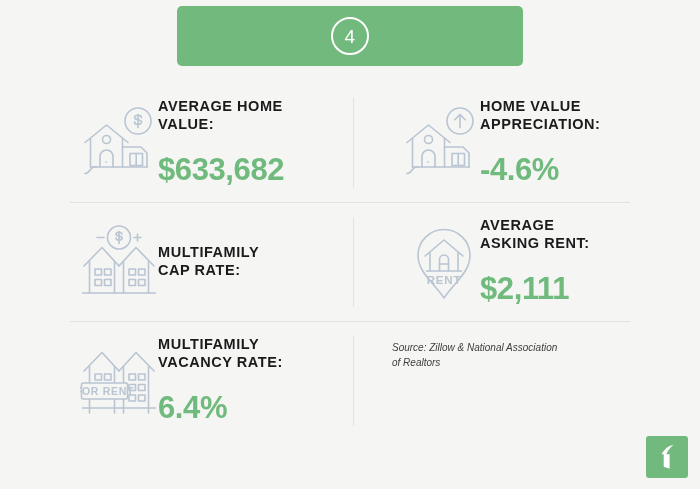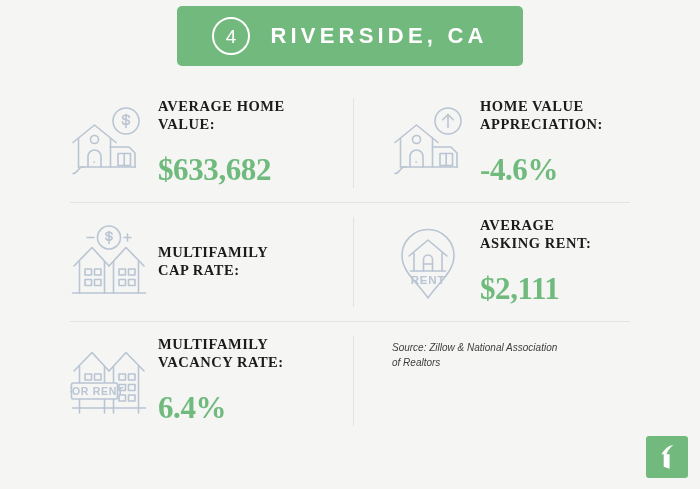--- a/index.html
+++ b/index.html
@@ -86,29 +86,28 @@
     bottom: 14px;
     width: 1px;
     background: #e1e2e4;
   }
 
   .icon-wrap {
     width: 88px;
     flex: none;
     display: flex;
     align-items: center;
-    justify-content: flex-start;
+    justify-content: flex-end;
   }
   .icon-wrap svg { display: block; }
 
   .stat-text {
     display: flex;
     flex-direction: column;
     justify-content: center;
-    font-family: Liberation Serif, serif;
   }
   .stat-label {
     color: #1b1b1b;
     font-size: 14.5px;
     font-weight: bold;
     letter-spacing: 0.55px;
     line-height: 1.22;
     text-transform: uppercase;
     white-space: pre-line;
   }
@@ -152,21 +151,20 @@
     justify-content: center;
   }
 </style>
 </head>
 <body>
 
 <div class="banner">
   <div class="rank-circle">
     <span class="rank-num">4</span>
   </div>
-  <div class="city-name">RIVERSIDE, CA</div>
 </div>
 
 <div class="grid">
 
   <div class="row">
     <div class="vdiv"></div>
 
     <div class="cell left">
       <div class="icon-wrap">
         <svg width="76" height="74" viewBox="0 0 76 74" fill="none" stroke="#b9c5d2" stroke-width="1.6" stroke-linecap="round" stroke-linejoin="round">

